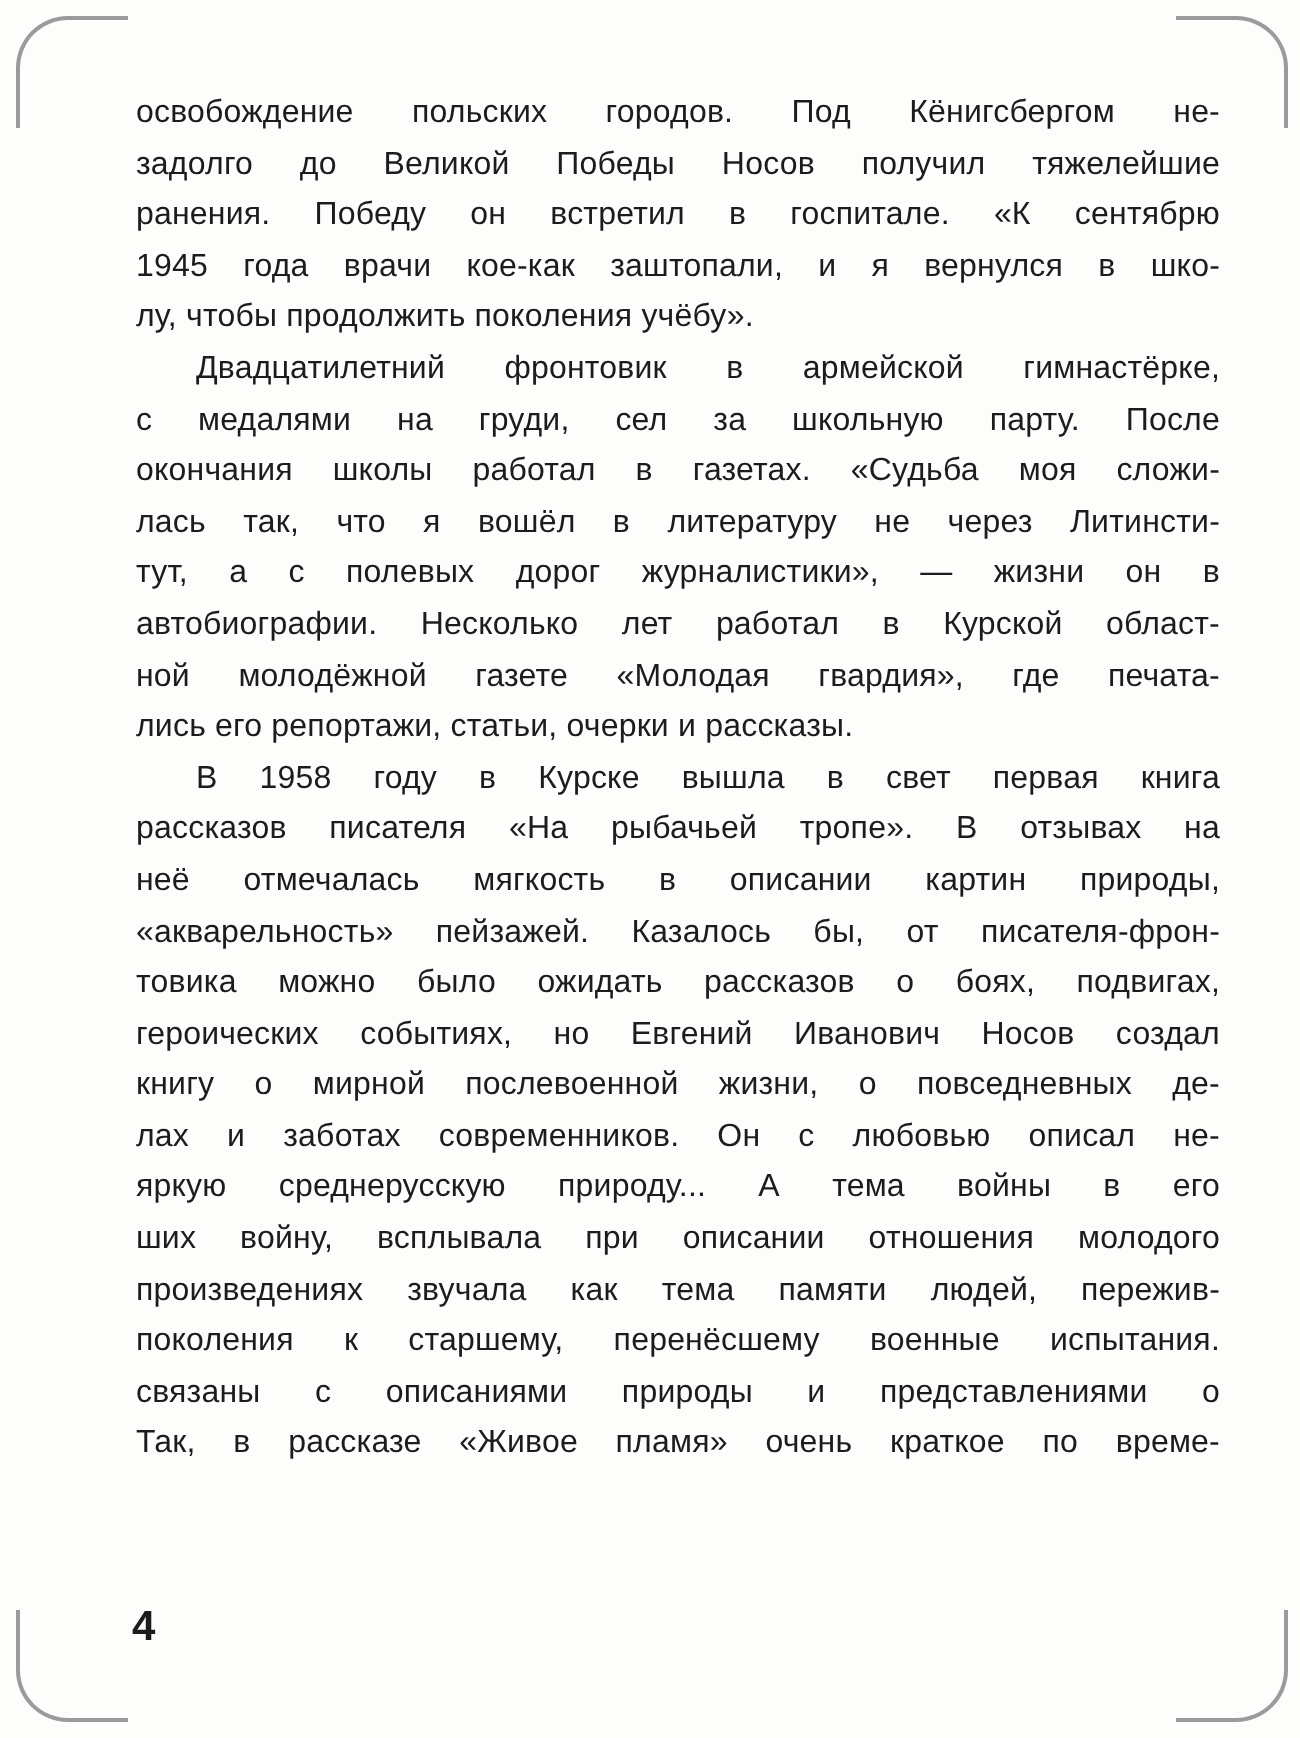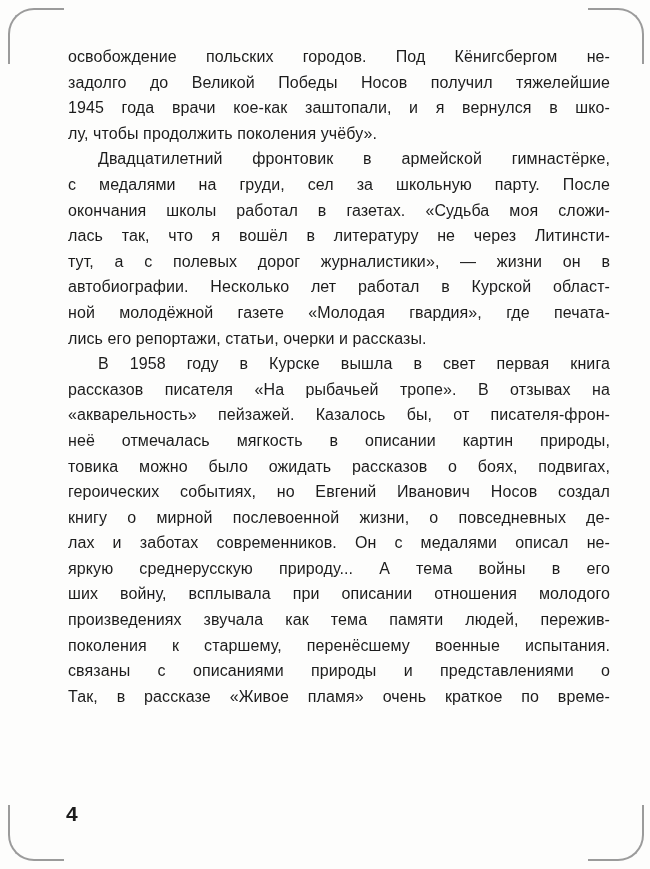--- a/index.html
+++ b/index.html
@@ -92,42 +92,43 @@
 
 <div class="corner corner-tl"></div>
 <div class="corner corner-tr"></div>
 <div class="corner corner-bl"></div>
 <div class="corner corner-br"></div>
 
 <div class="text-block">
     <div class="paragraph">
       <div class="line">освобождение польских городов. Под Кёнигсбергом не-</div>
       <div class="line">задолго до Великой Победы Носов получил тяжелейшие</div>
+      <div class="line">ранения. Победу он встретил в госпитале. «К сентябрю</div>
       <div class="line">1945 года врачи кое-как заштопали, и я вернулся в шко-</div>
       <div class="line line-last">лу, чтобы продолжить поколения учёбу».</div>
     </div>
     <div class="paragraph">
       <div class="line line-indent">Двадцатилетний фронтовик в армейской гимнастёрке,</div>
       <div class="line">с медалями на груди, сел за школьную парту. После</div>
       <div class="line">окончания школы работал в газетах. «Судьба моя сложи-</div>
       <div class="line">лась так, что я вошёл в литературу не через Литинсти-</div>
       <div class="line">тут, а с полевых дорог журналистики», — жизни он в</div>
       <div class="line">автобиографии. Несколько лет работал в Курской област-</div>
       <div class="line">ной молодёжной газете «Молодая гвардия», где печата-</div>
       <div class="line line-last">лись его репортажи, статьи, очерки и рассказы.</div>
     </div>
     <div class="paragraph">
       <div class="line line-indent">В 1958 году в Курске вышла в свет первая книга</div>
       <div class="line">рассказов писателя «На рыбачьей тропе». В отзывах на</div>
+      <div class="line">неё отмечалась мягкость в описании картин природы,</div>
       <div class="line">«акварельность» пейзажей. Казалось бы, от писателя-фрон-</div>
-      <div class="line">неё отмечалась мягкость в описании картин природы,</div>
       <div class="line">товика можно было ожидать рассказов о боях, подвигах,</div>
       <div class="line">героических событиях, но Евгений Иванович Носов создал</div>
       <div class="line">книгу о мирной послевоенной жизни, о повседневных де-</div>
-      <div class="line">лах и заботах современников. Он с медалями описал не-</div>
+      <div class="line">лах и заботах современников. Он с любовью описал не-</div>
       <div class="line">яркую среднерусскую природу... А тема войны в его</div>
       <div class="line">ших войну, всплывала при описании отношения молодого</div>
       <div class="line">произведениях звучала как тема памяти людей, пережив-</div>
       <div class="line">поколения к старшему, перенёсшему военные испытания.</div>
       <div class="line">связаны с описаниями природы и представлениями о</div>
       <div class="line">Так, в рассказе «Живое пламя» очень краткое по време-</div>
     </div>
   </div>
 
 <div class="page-number">4</div>

